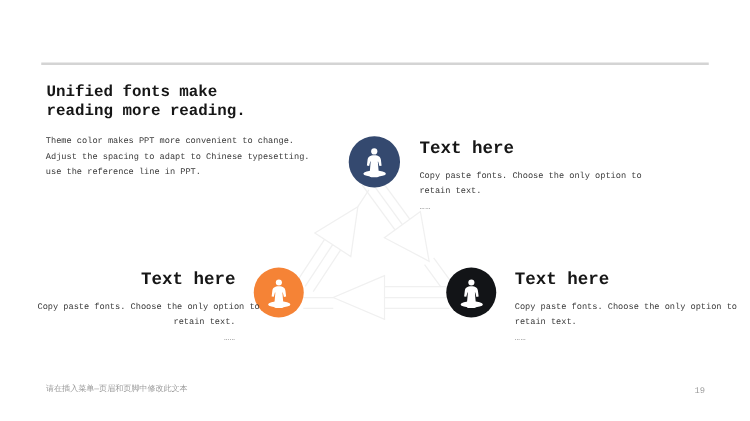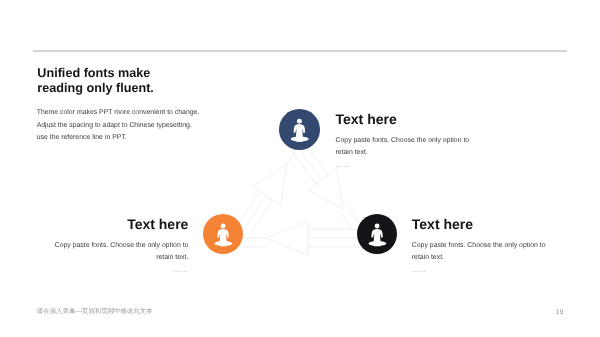--- a/index.html
+++ b/index.html
@@ -1,20 +1,20 @@
 <!DOCTYPE html>
 <html><head>
 <meta charset="utf-8">
 <title>Slide</title>
 <style>
   html,body{margin:0;padding:0;}
   body{width:600px;height:337px;background:#ffffff;
        font-family:"Liberation Sans",sans-serif;overflow:hidden;
        -webkit-font-smoothing:antialiased;text-rendering:geometricPrecision;}
-  .slide{position:relative;width:582px;height:337px;background:#fff;}
+  .slide{position:relative;width:582px;height:337px;background:#fff;font-family:Liberation Mono, monospace;}
 
   .rule{position:absolute;left:32.6px;top:50px;width:534.5px;height:2px;background:#d4d4d4;}
 
   .title{position:absolute;left:37.3px;top:65.5px;font-size:12.65px;font-weight:bold;
          line-height:15.1px;color:#161616;white-space:nowrap;}
   .subtitle{position:absolute;left:36.7px;top:107.1px;font-size:6.9px;line-height:12.45px;
             color:#3a3a3a;white-space:nowrap;}
 
   .diagram{position:absolute;left:0;top:0;width:600px;height:337px;}
 
@@ -56,21 +56,21 @@
         <path d="M307.6 246.75 L359.6 246.75" fill="none" stroke="#f0f0f0" stroke-width="1"></path>
         <path d="M307.6 238 L359.6 238" fill="none" stroke="#f0f0f0" stroke-width="1"></path>
         <path d="M307.6 229.25 L359.6 229.25" fill="none" stroke="#f0f0f0" stroke-width="1"></path>
         <path d="M266.6 238 L242.60000000000002 238" fill="none" stroke="#f0f0f0" stroke-width="1"></path>
         <path d="M266.6 246.75 L242.60000000000002 246.75" fill="none" stroke="#f0f0f0" stroke-width="1"></path>
       </g>
     </svg>
 
   <div class="title">
     <div>Unified fonts make</div>
-    <div>reading only fluent.</div>
+    <div>reading more reading.</div>
   </div>
 
   <div class="subtitle">
     <div>Theme color makes PPT more convenient to change.</div>
     <div>Adjust the spacing to adapt to Chinese typesetting.</div>
     <div>use the reference line in PPT.</div>
   </div>
 
   <div class="circle" id="node-top" style="left: 279px; top: 109.3px; width: 40.6px; height: 40.6px; background: rgb(52, 73, 111);">
       <svg width="40.6" height="40.6" viewBox="0 0 40 40" style="display:block">

